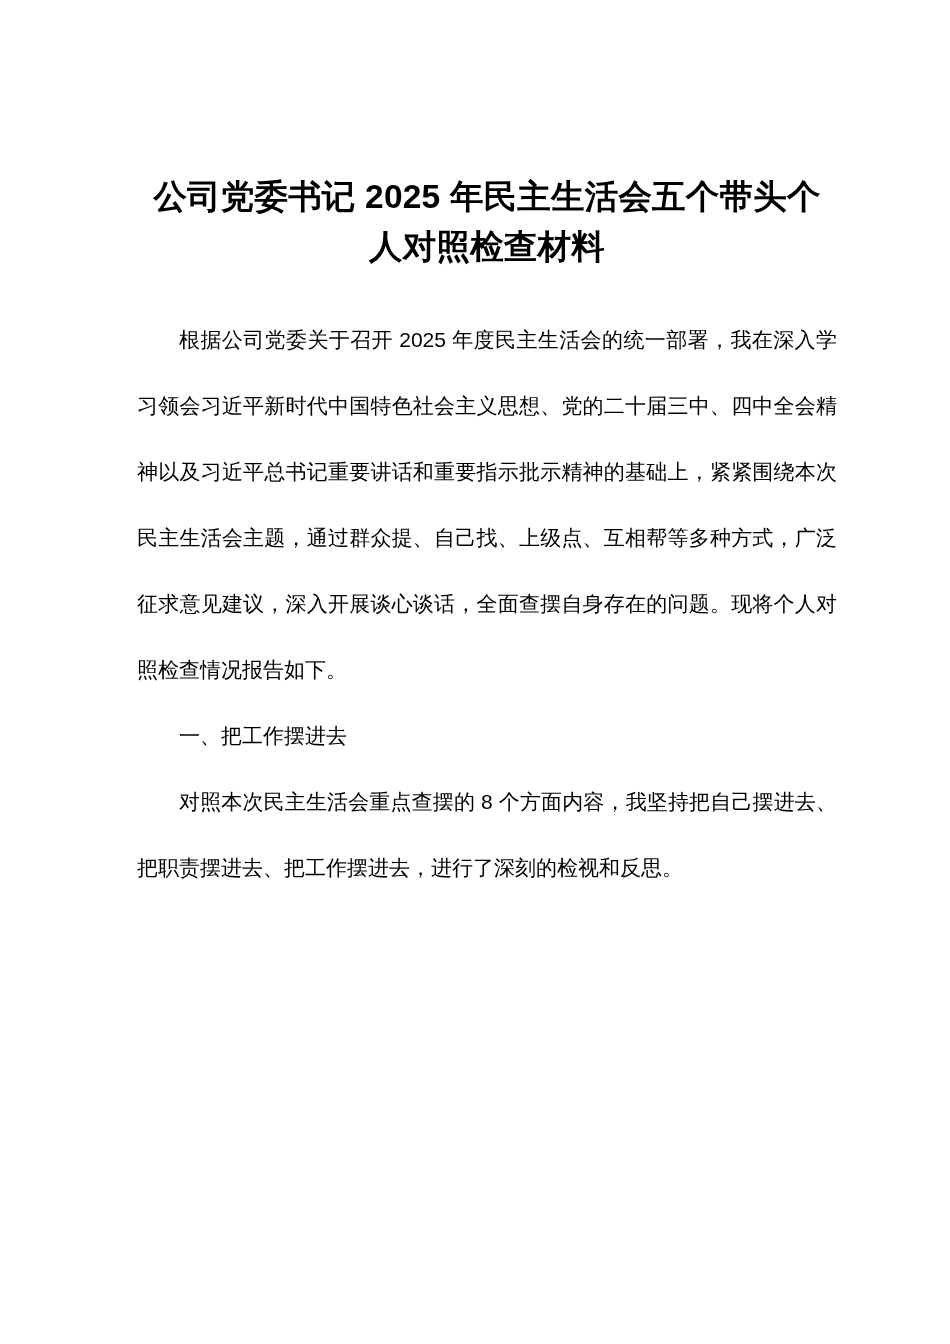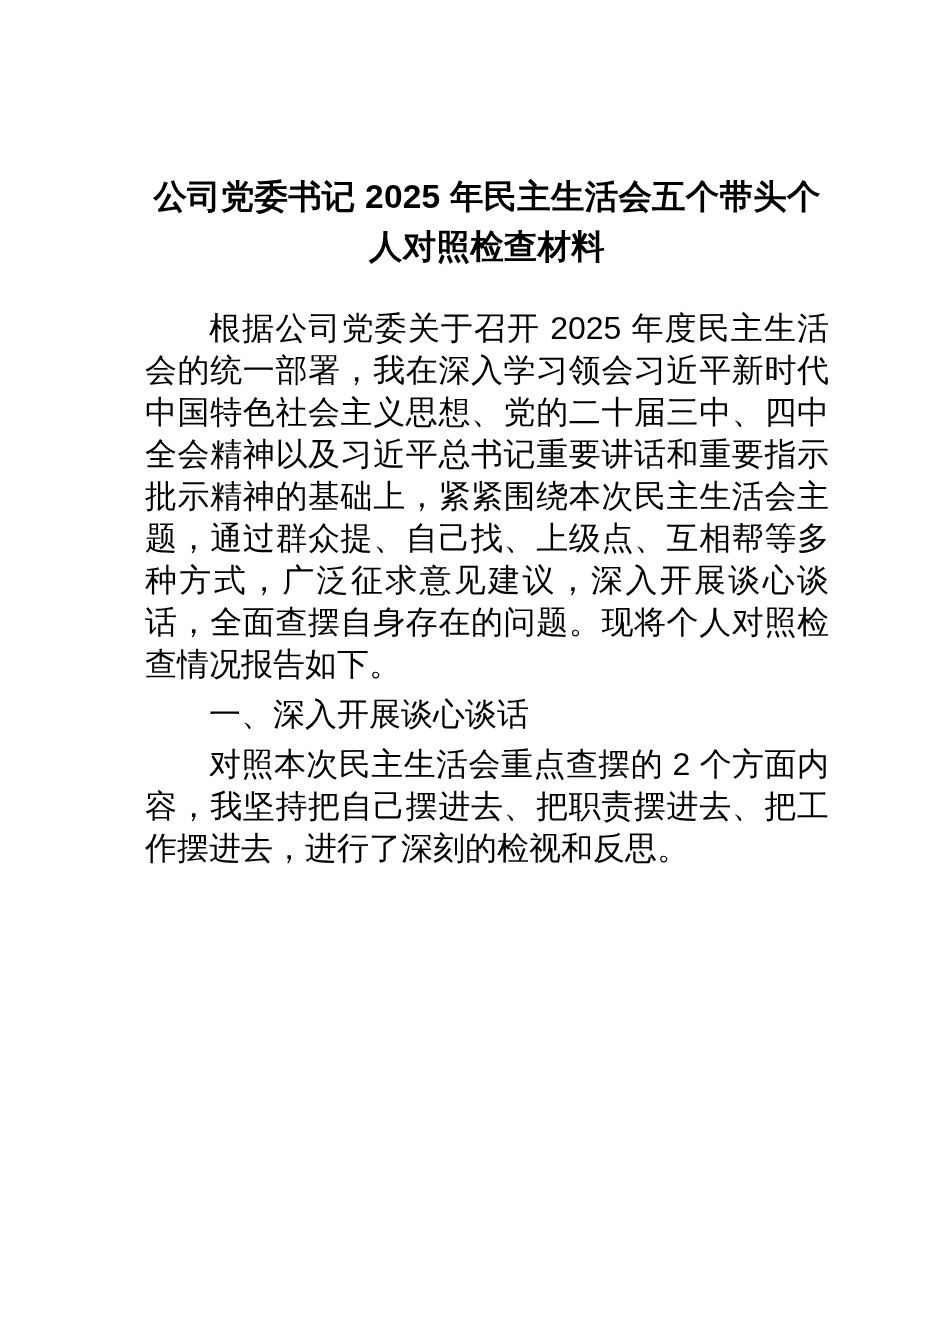--- a/index.html
+++ b/index.html
@@ -40,25 +40,25 @@
     font-weight: bold;
     line-height: 50px;
     text-align: center;
     letter-spacing: 0.2px;
     padding-top: 172px;
     word-break: break-all;
   }
 
   
   .para {
-    margin: 8px;
+    margin: 0;
     padding: 0;
-    font-size: 32px;
+    font-size: 21px;
     font-weight: normal;
-    line-height: 42px;
+    line-height: 66px;
     text-align: justify;
     text-align-last: left;
     text-indent: 2em;
     word-break: break-all;
     letter-spacing: 0px;
   }
 
   .para.first-body {
     margin-top: 35px;
   }
@@ -74,19 +74,19 @@
 </head>
 <body>
 
 <div class="page">
   <div class="content">
 
     <h1 class="doc-title">公司党委书记 2025 年民主生活会五个带头个人对照检查材料</h1>
 
     <p class="para first-body">根据公司党委关于召开 2025 年度民主生活会的统一部署，我在深入学习领会习近平新时代中国特色社会主义思想、党的二十届三中、四中全会精神以及习近平总书记重要讲话和重要指示批示精神的基础上，紧紧围绕本次民主生活会主题，通过群众提、自己找、上级点、互相帮等多种方式，广泛征求意见建议，深入开展谈心谈话，全面查摆自身存在的问题。现将个人对照检查情况报告如下。</p>
 
-    <p class="para heading-line tight">一、深入开展谈心谈话</p>
+    <p class="para heading-line tight">一、把工作摆进去</p>
 
-    <p class="para tight">对照本次民主生活会重点查摆的 2 个方面内容，我坚持把自己摆进去、把职责摆进去、把工作摆进去，进行了深刻的检视和反思。</p>
+    <p class="para tight">对照本次民主生活会重点查摆的 8 个方面内容，我坚持把自己摆进去、把职责摆进去、把工作摆进去，进行了深刻的检视和反思。</p>
 
 
   </div>
 </div>
 
 </body></html>

